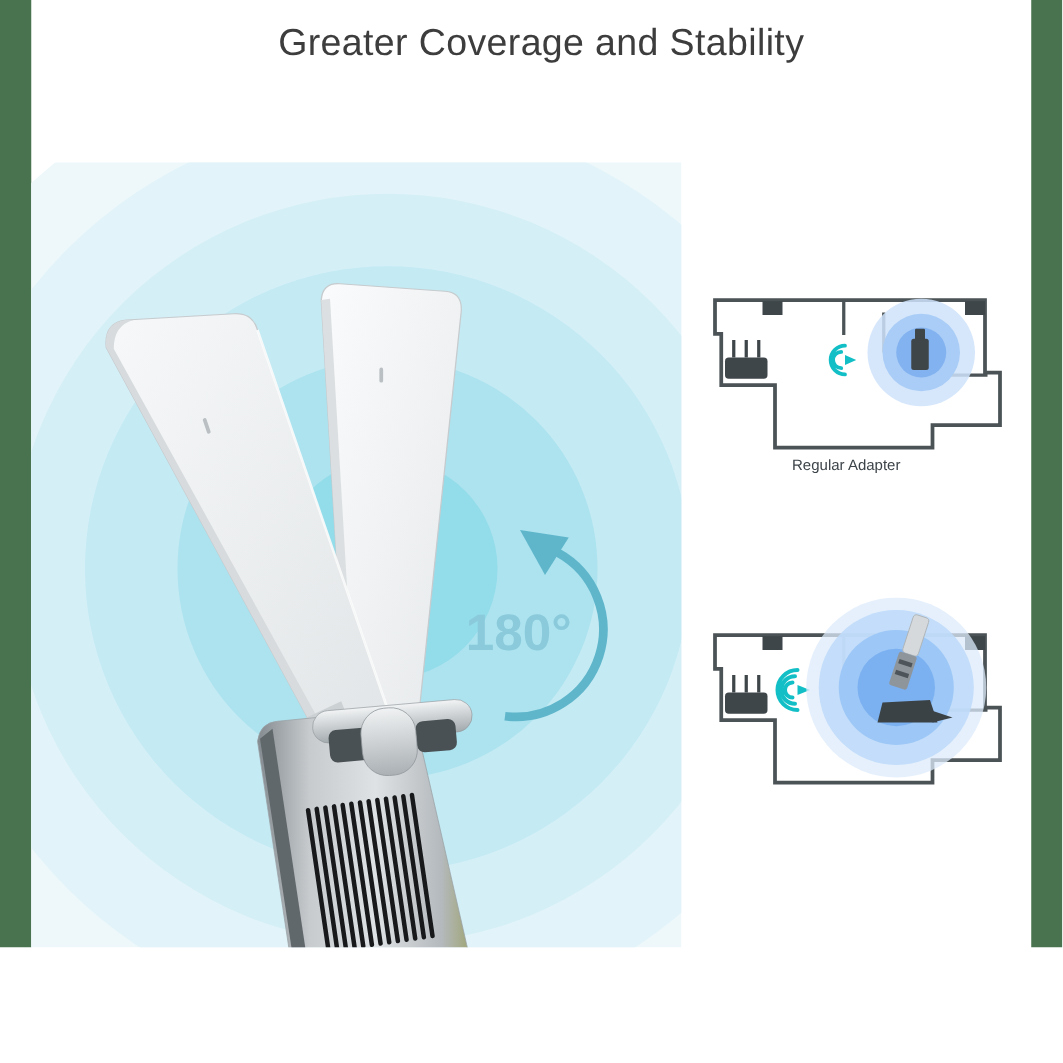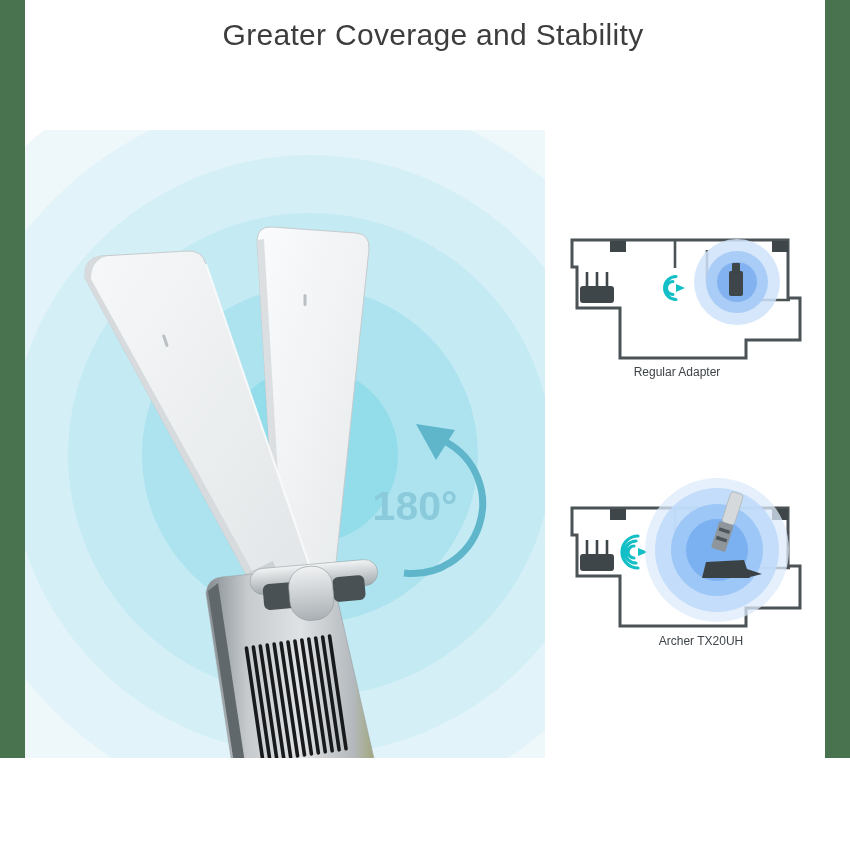--- a/index.html
+++ b/index.html
@@ -163,15 +163,14 @@
       <polygon points="146,84 184,82 190,100 142,100" fill="#3b4246"></polygon>
       <polygon points="184,90 202,96 186,100" fill="#3b4246"></polygon>
       <g transform="rotate(18 170 40)">
         <rect x="163" y="14" width="13" height="32" rx="3" fill="#d5d9db" stroke="#aeb4b7" stroke-width="0.7"></rect>
         <rect x="161" y="46" width="15" height="28" rx="2" fill="#8f969b"></rect>
         <rect x="163" y="52" width="11" height="3.5" fill="#4e555a"></rect>
         <rect x="163" y="61" width="11" height="3.5" fill="#4e555a"></rect>
       </g>
     </g>
   </svg>
-  <div class="figure-label label-bottom">Archer TX20UH</div>
 
 </div>
 
 </body></html>

